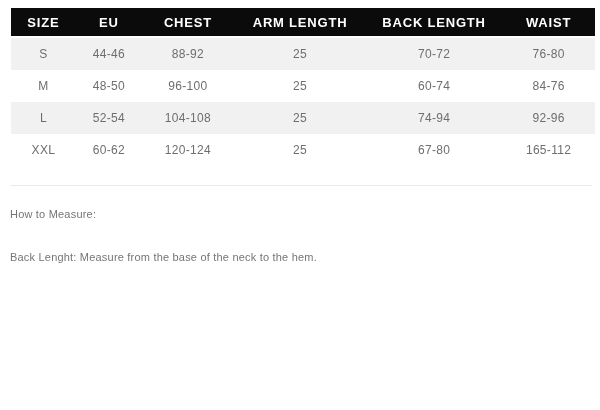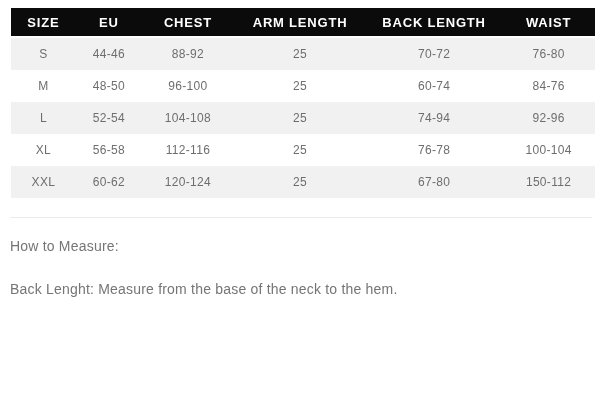--- a/index.html
+++ b/index.html
@@ -42,21 +42,21 @@
   table.size-chart tbody tr:nth-child(odd) td {
     background: var(--row-alt-bg, #f1f1f1);
   }
   hr.divider {
     border: none;
     border-top: 1px solid var(--divider, #ebebeb);
     margin: 19px 8px 0 10px;
   }
   .measure {
     margin: 8px 10px;
-    font-size: 14px;
+    font-size: 11px;
     color: var(--body-text, #757575);
     letter-spacing: 0.2px;
   }
   .measure p {
     margin: 0;
     line-height: 17px;
   }
   .measure .measure-title { margin-top: 20px; }
   .measure .measure-line  { margin-top: 26px; }
 </style>
@@ -102,34 +102,26 @@
       </tr>
       <tr>
         <td>L</td>
         <td>52-54</td>
         <td>104-108</td>
         <td>25</td>
         <td>74-94</td>
         <td>92-96</td>
       </tr>
       <tr>
-        <td>XL</td>
-        <td>56-58</td>
-        <td>112-116</td>
-        <td>25</td>
-        <td>76-78</td>
-        <td>100-104</td>
-      </tr>
-      <tr>
         <td>XXL</td>
         <td>60-62</td>
         <td>120-124</td>
         <td>25</td>
         <td>67-80</td>
-        <td>150-112</td>
+        <td>165-112</td>
       </tr>
     </tbody>
   </table>
 </div>
 
 <hr class="divider">
 
 <div class="measure">
   <p class="measure-title">How to Measure:</p>
   <p class="measure-line">Back Lenght: Measure from the base of the neck to the hem.</p>

